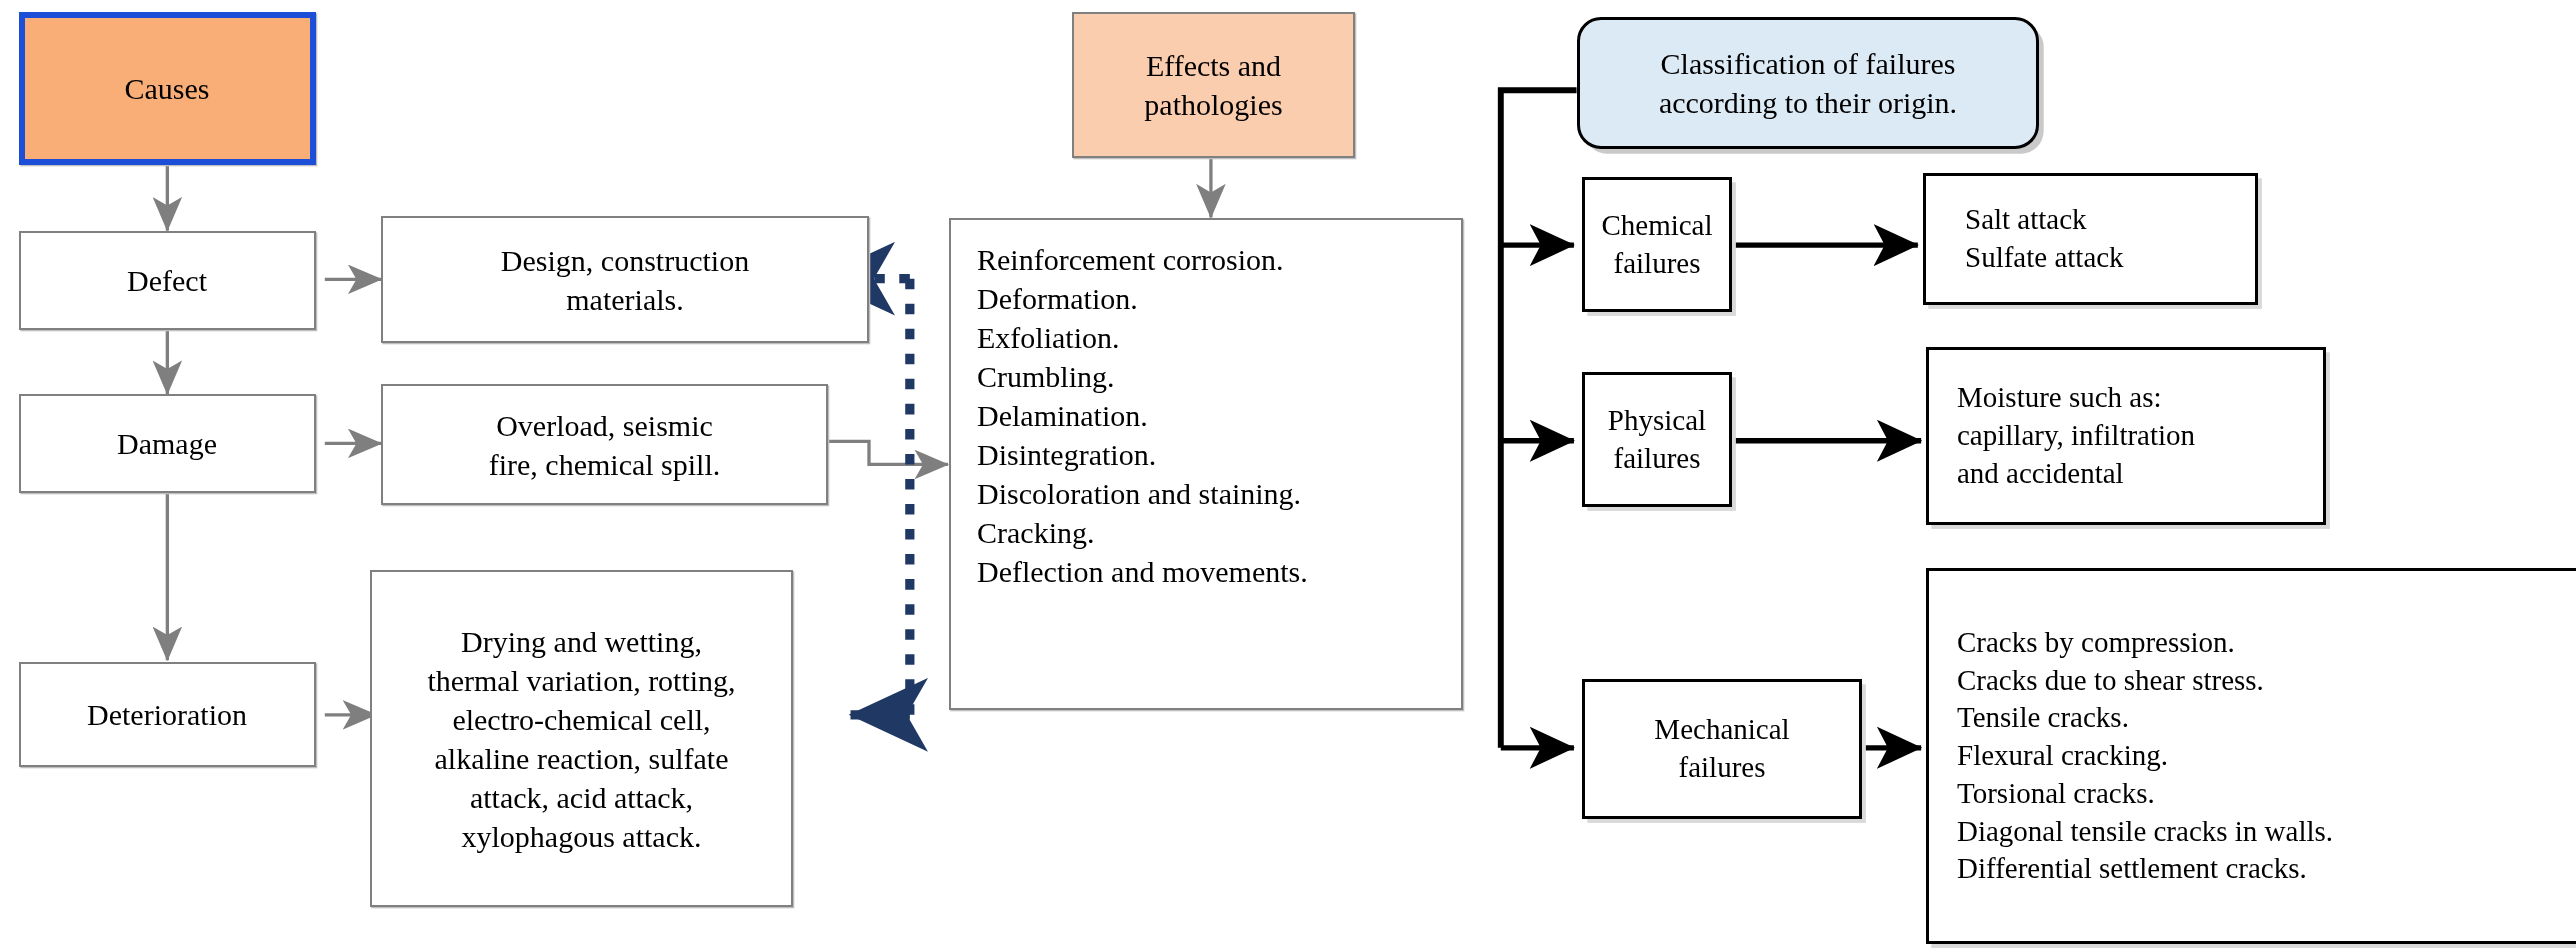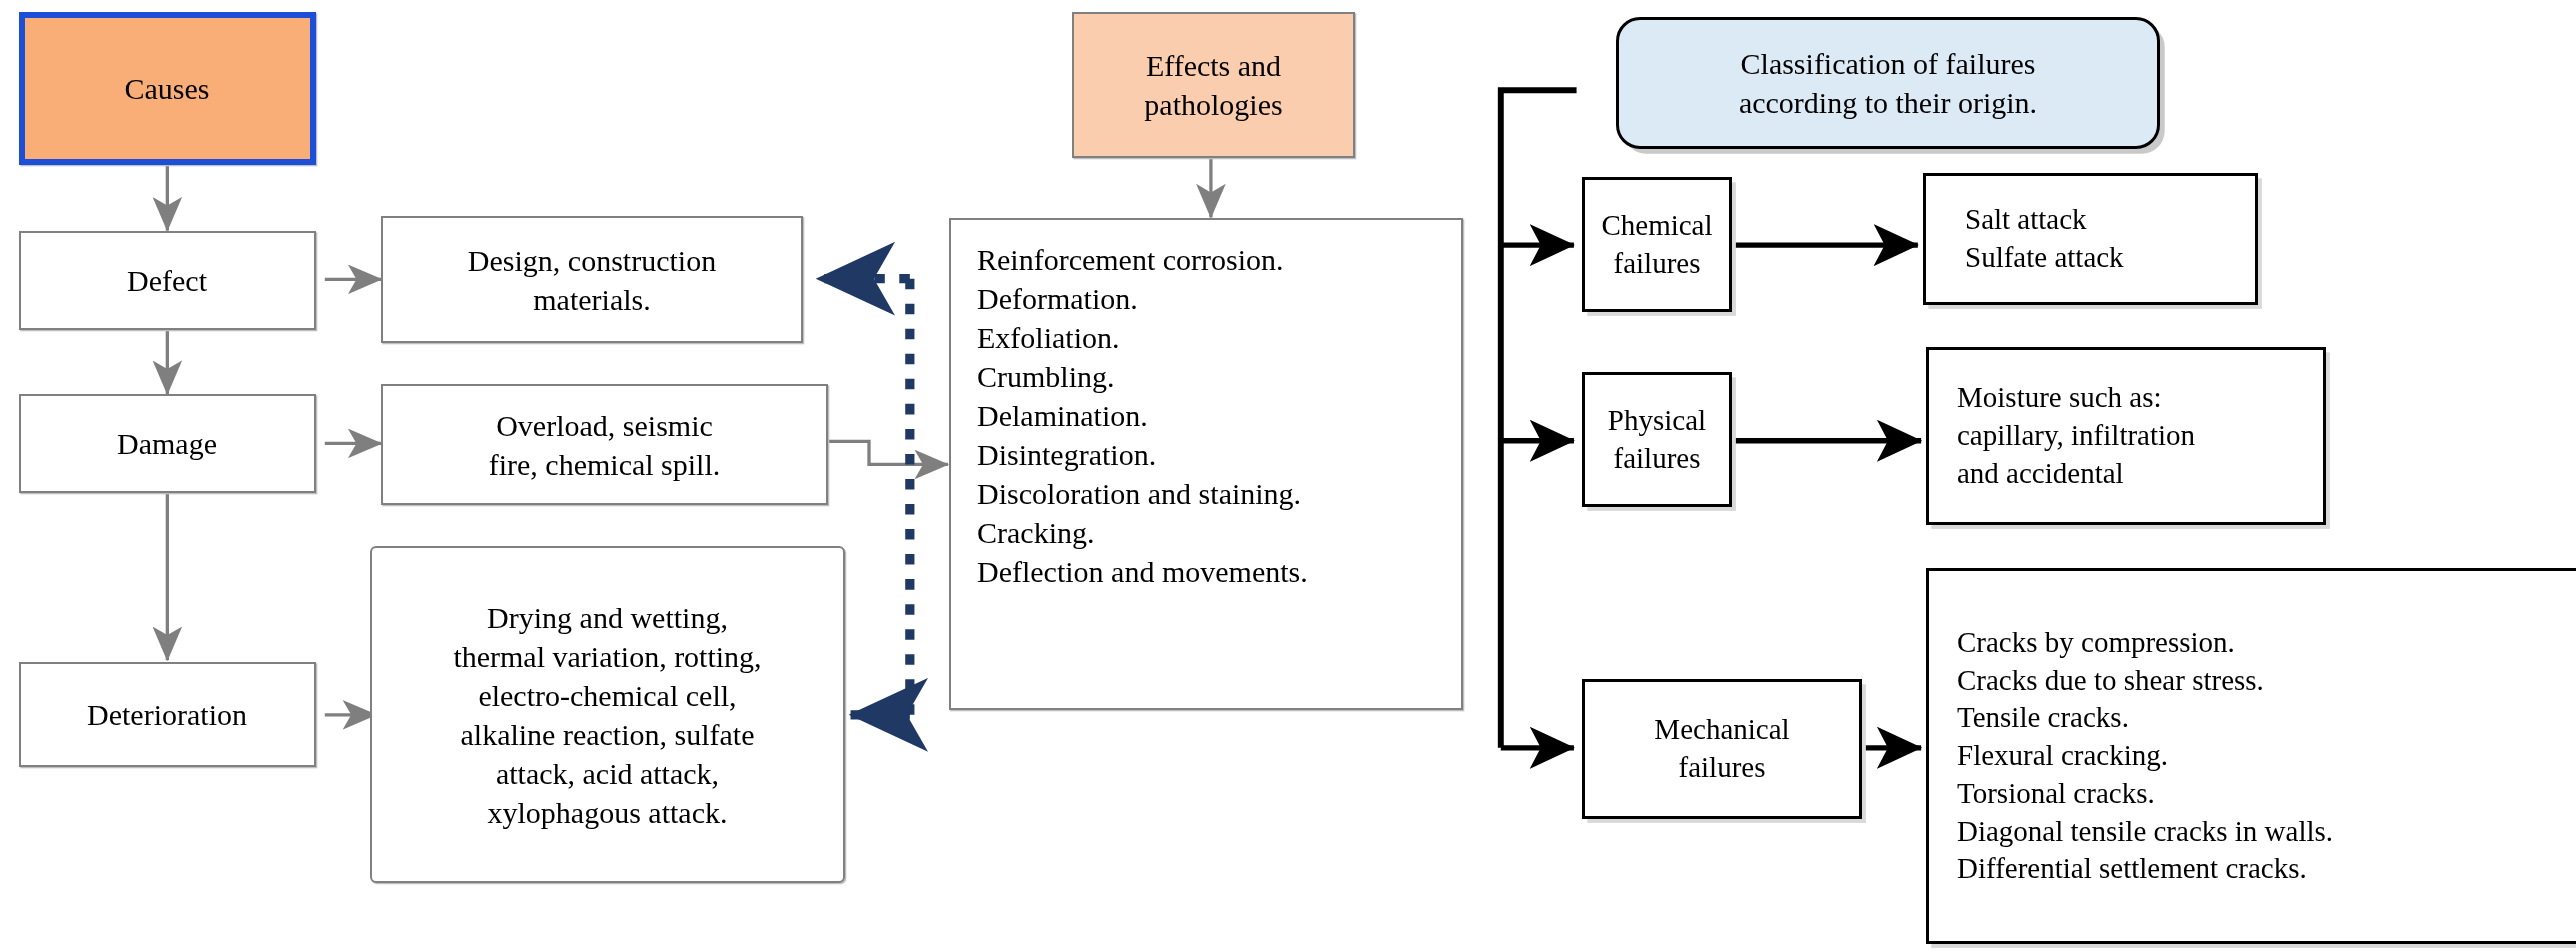--- a/index.html
+++ b/index.html
@@ -131,31 +131,31 @@
   </div>
 
   <div class="box grey" style="left:18.5px; top:394px; width:297px; height:99px; font-size:30px;">
     <span class="txt">Damage</span>
   </div>
 
   <div class="box grey" style="left:18.5px; top:662px; width:297px; height:105px; font-size:30px;">
     <span class="txt">Deterioration</span>
   </div>
 
-  <div class="box grey" style="left:381px; top:216px; width:422px; height:127px; font-size:30px;">
+  <div class="box grey" style="left:381px; top:216px; width:488px; height:127px; font-size:30px;">
     <span class="txt">Design, construction
 materials.</span>
   </div>
 
   <div class="box grey" style="left:381px; top:384px; width:447px; height:121px; font-size:30px;">
     <span class="txt">Overload, seismic
 fire, chemical spill.</span>
   </div>
 
-  <div class="box grey" style="left:370px; top:546px; width:475px; height:337px; font-size:30px;border-radius:6px;">
+  <div class="box grey" style="left:370px; top:570px; width:423px; height:337px; font-size:30px;">
     <span class="txt">Drying and wetting,
 thermal variation, rotting,
 electro-chemical cell,
 alkaline reaction, sulfate
 attack, acid attack,
 xylophagous attack.</span>
   </div>
 
   <div class="box orange-light" style="left:1072px; top:12px; width:283px; height:146px; background:#FBCDAF; font-size:30px;">
     <span class="txt">Effects and
@@ -169,21 +169,21 @@
       <div>Exfoliation.</div>
       <div>Crumbling.</div>
       <div>Delamination.</div>
       <div>Disintegration.</div>
       <div>Discoloration and staining.</div>
       <div>Cracking.</div>
       <div>Deflection and movements.</div>
     </div>
   </div>
 
-  <div class="box rounded-blue" style="left:1577px; top:17px; width:544px; height:132px; background:#DCEAF6; font-size:30px;margin-left:39px;">
+  <div class="box rounded-blue" style="left:1577px; top:17px; width:462px; height:132px; background:#DCEAF6; font-size:30px;">
     <span class="txt">Classification of failures
 according to their origin.</span>
   </div>
 
   <div class="box black" style="left:1582px; top:177px; width:150px; height:135px; font-size:29px;">
     <span class="txt">Chemical
 failures</span>
   </div>
 
   <div class="box black left-align" style="left:1923px; top:173px; width:335px; height:132px; padding-left:39px; font-size:29px;">

